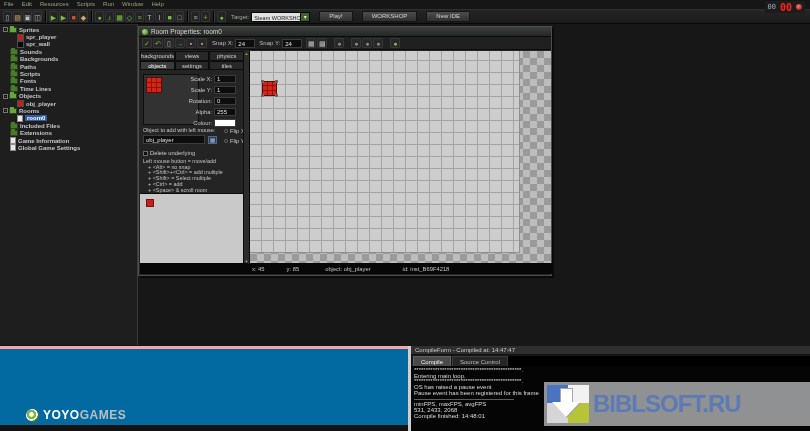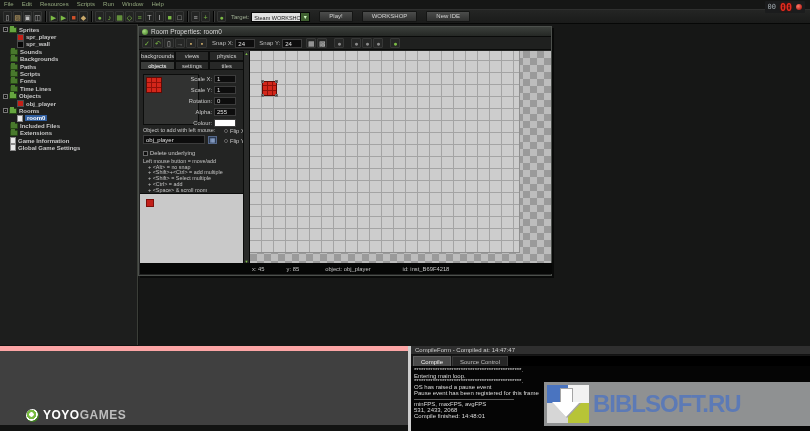--- a/index.html
+++ b/index.html
@@ -131,22 +131,22 @@
   .h-tl { left:-2px; top:-2px; } .h-tr { right:-2px; top:-2px; }
   .h-bl { left:-2px; bottom:-2px; } .h-br { right:-2px; bottom:-2px; }
 
   
   .rw-status { position:absolute; left:1px; bottom:1px; width:412px; height:11px; background:#060706;
                display:flex; align-items:center; font-size:5.8px; color:#c4c4c4; }
   .rw-status span { white-space:nowrap; }
   .st-x { margin-left:112px; } .st-y { margin-left:22px; } .st-obj { margin-left:26px; } .st-id { margin-left:32px; }
 
   
-  .bottom-left { position:absolute; left:0; top:346px; width:408px; height:79px; background:#404040;
-                 border-top:5px solid #fca5a5; }
+  .bottom-left { position:absolute; left:0; top:346px; width:408px; height:79px; background:#0369a1;
+                 border-top:3px solid #fca5a5; }
   .yoyo { position:absolute; left:26px; bottom:3px; display:flex; align-items:center; gap:4px; }
   .yoyo-icon { width:13px; height:13px; border-radius:50%;
                background:radial-gradient(circle at 42% 42%, #ffffff 0 2px, #79bc41 2.5px 4.5px, #ffffff 5px 6px, #3e7e20 6.5px); }
   .yoyo-text { font-size:12px; letter-spacing:.5px; color:#ffffff; font-weight:bold; white-space:nowrap;}
   .yoyo-text .lite { color:#bdbdbd; font-weight:bold; }
   .vdivider { position:absolute; left:408px; top:346px; width:3px; height:85px; background:#cfcfcf; }
 
   .compile { position:absolute; left:411px; top:346px; width:399px; height:85px; background:#060606; }
   .compile-title { height:9px; background:#2f2f2f; border-bottom:1px solid #121212; font-size:6px;
                    line-height:9px; color:#cdcdcd; padding-left:4px; white-space:nowrap;}

